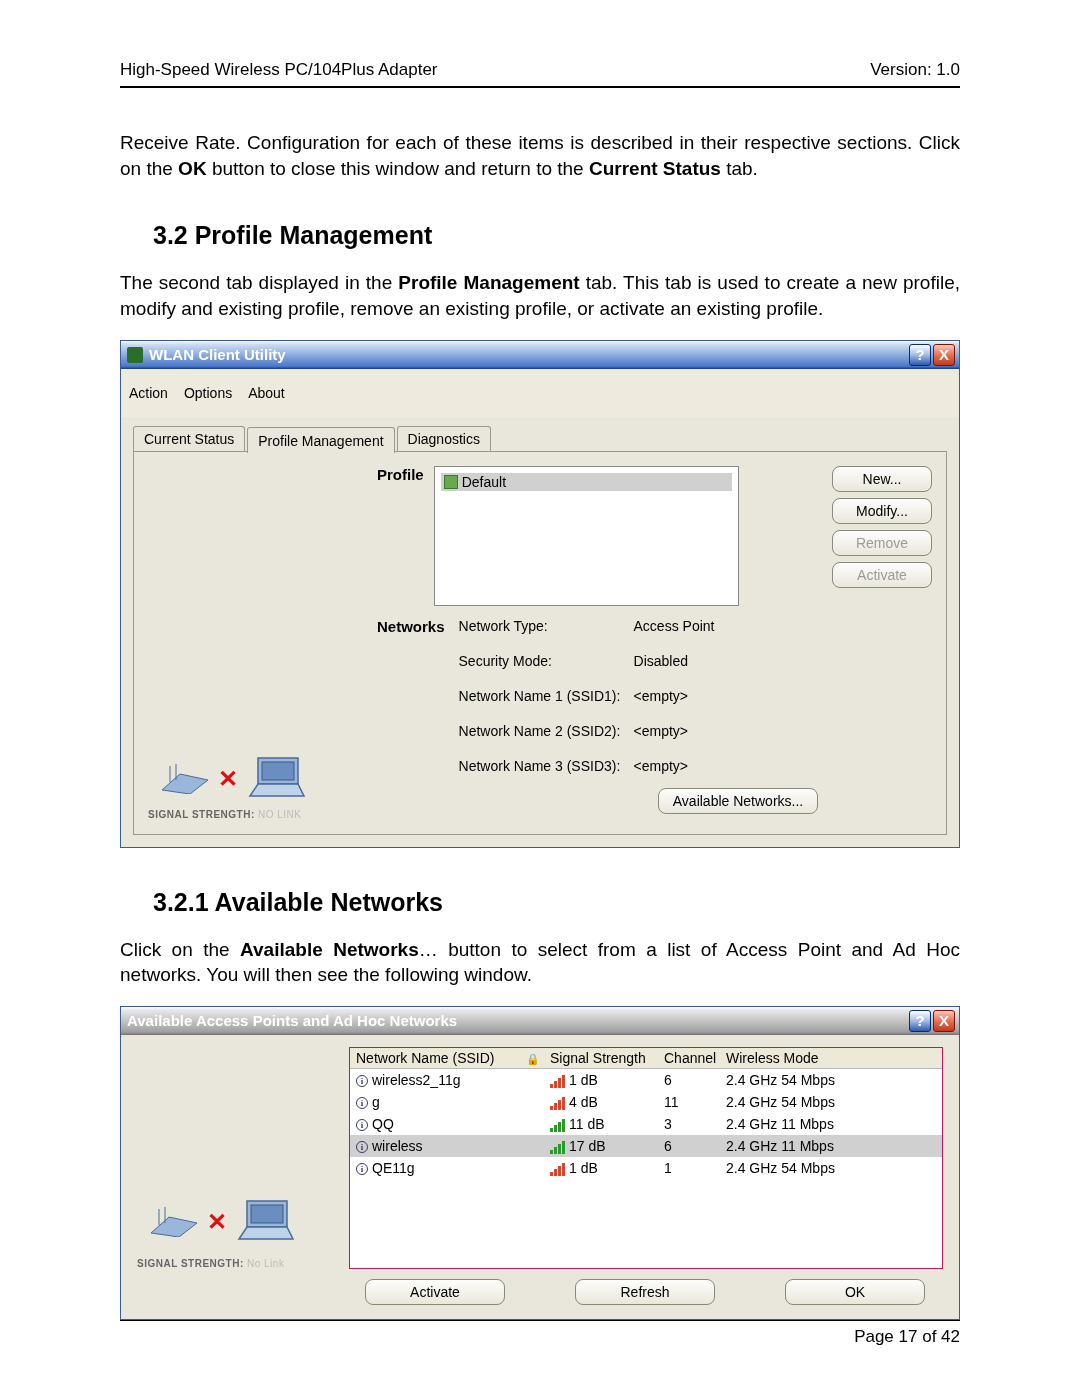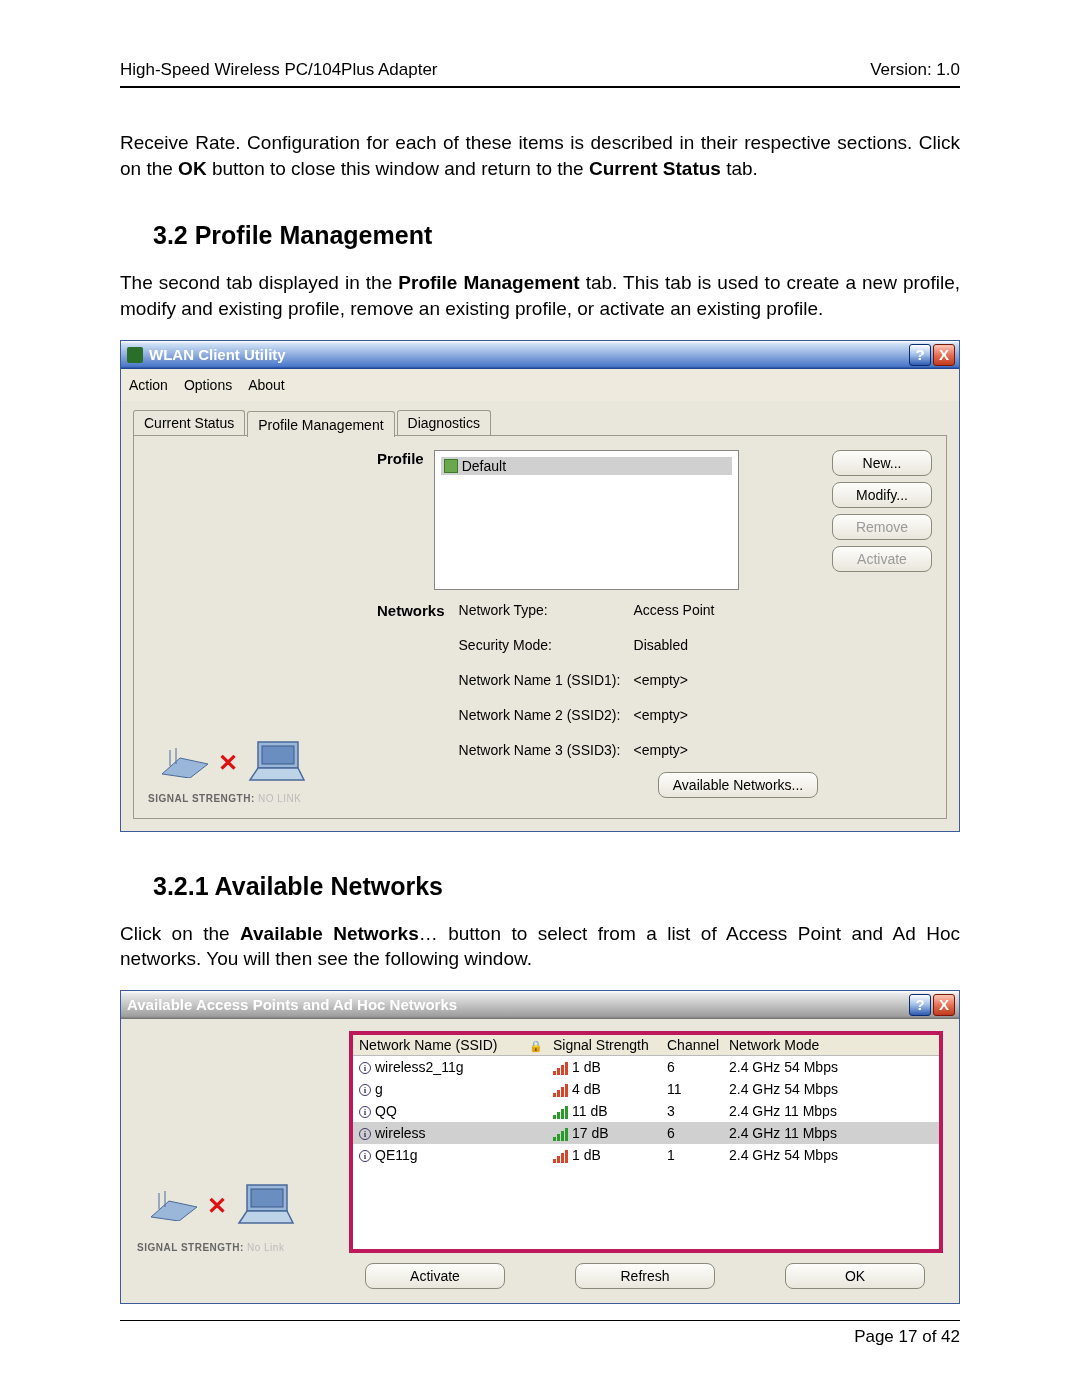--- a/index.html
+++ b/index.html
@@ -71,21 +71,21 @@
     color: #fff;
   }
   .tb-btn.close {
     background: linear-gradient(180deg,#ffc6b6,#e67055,#c03a1c);
     border-color: #7a1500;
   }
   .menubar {
     background: #EEEBDE;
     font-size: 14px;
     display: flex; gap: 16px;
-    padding: 8px 8px;
+    padding: 16px 8px;
   }
   .win-body {
     background: #E9E7DC;
     padding: 8px 12px 12px 12px;
   }
   .tab-strip {
     display: flex;
     font-size: 14px;
   }
   .tab {
@@ -178,21 +178,21 @@
   .sig-text .nolink { color:#bbb; font-weight:normal; }
 
   
   .net-body { padding: 12px 16px 14px 16px; }
   .net-list-wrap {
     display: flex; gap: 12px;
   }
   .net-left { width: 200px; display:flex; flex-direction:column; justify-content:flex-end; align-items:flex-start; gap:6px;}
   .net-table {
     flex: 1;
-    border: 4px solid #be185d;
+    border: 1px solid #be185d;
     background: #fff;
     height: 222px;
     font-size: 14px;
     display: flex; flex-direction: column;
   }
   .net-head {
     display: flex; background:#ECE9D8; border-bottom:1px solid #bbb;
   }
   .net-head > div, .net-row > div {
     padding: 2px 6px;
@@ -378,21 +378,21 @@
         <div class="sig-text">
           <span>SIGNAL STRENGTH: </span><span class="nolink">No Link</span>
         </div>
       </div>
       <div class="net-table">
         <div class="net-head">
           <div class="col-ssid">Network Name (SSID)</div>
           <div class="col-lock"><span style="font-size:11px;">🔒</span></div>
           <div class="col-sig">Signal Strength</div>
           <div class="col-ch">Channel</div>
-          <div class="col-mode">Network Mode</div>
+          <div class="col-mode">Wireless Mode</div>
         </div>
         <div id="net-rows">
             <div class="net-row">
               <div class="col-ssid"><span class="i-icon">i</span>wireless2_11g</div>
               <div class="col-lock"></div>
               <div class="col-sig"><span class="bars weak">
                   <span class="b1"></span>
                   <span class="b2"></span>
                   <span class="b3"></span>
                   <span class="b4"></span>

